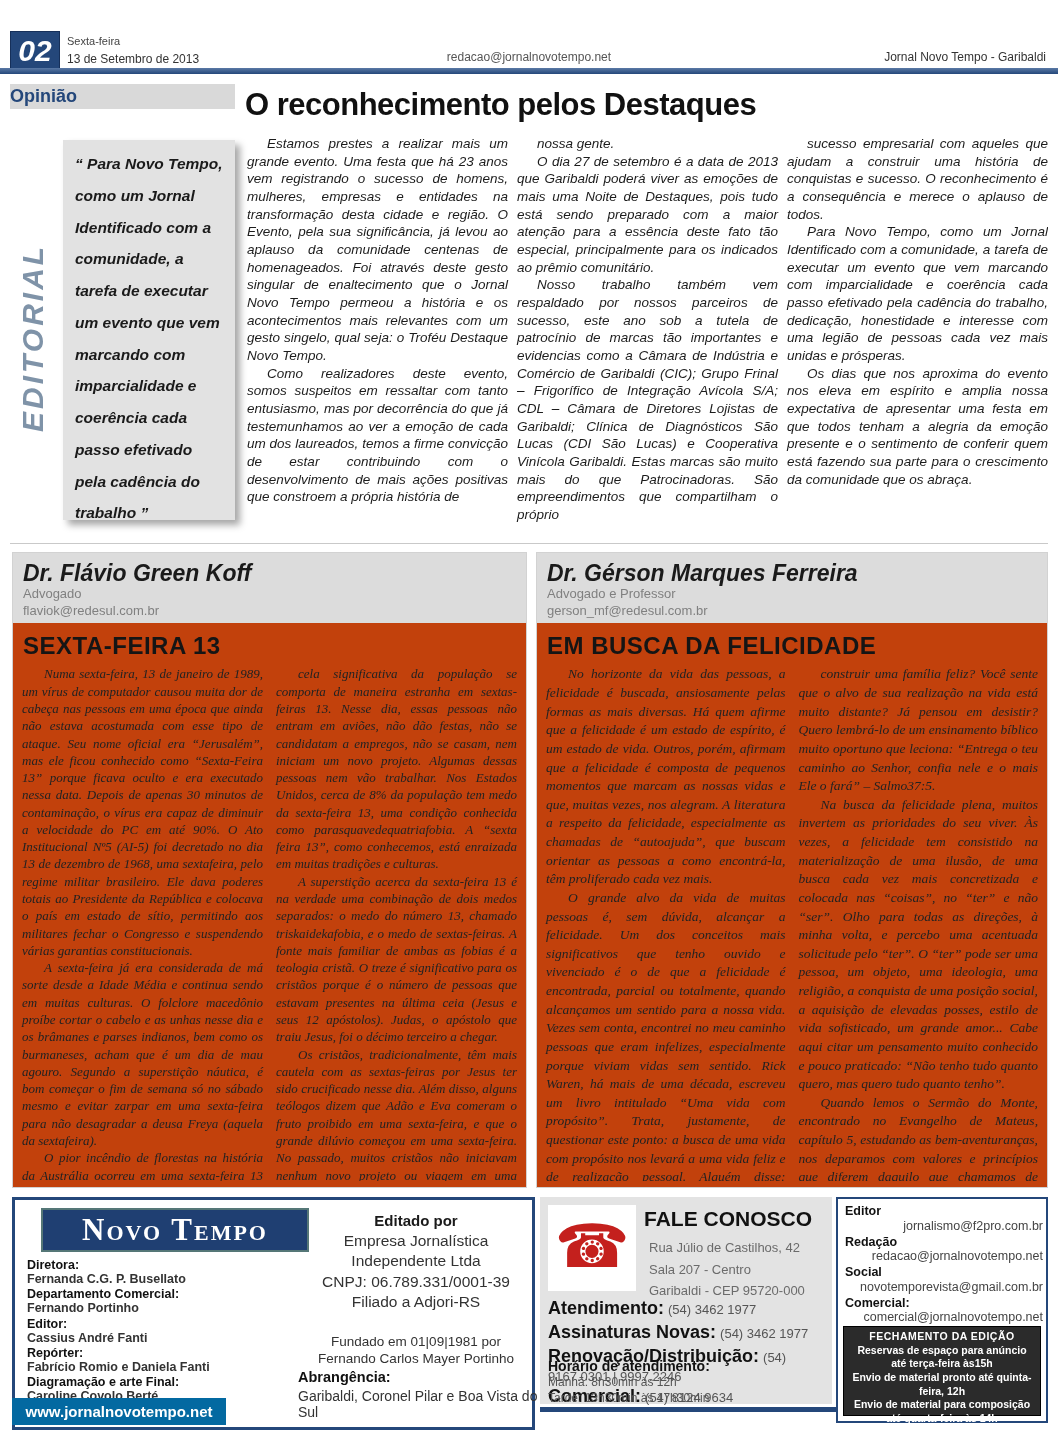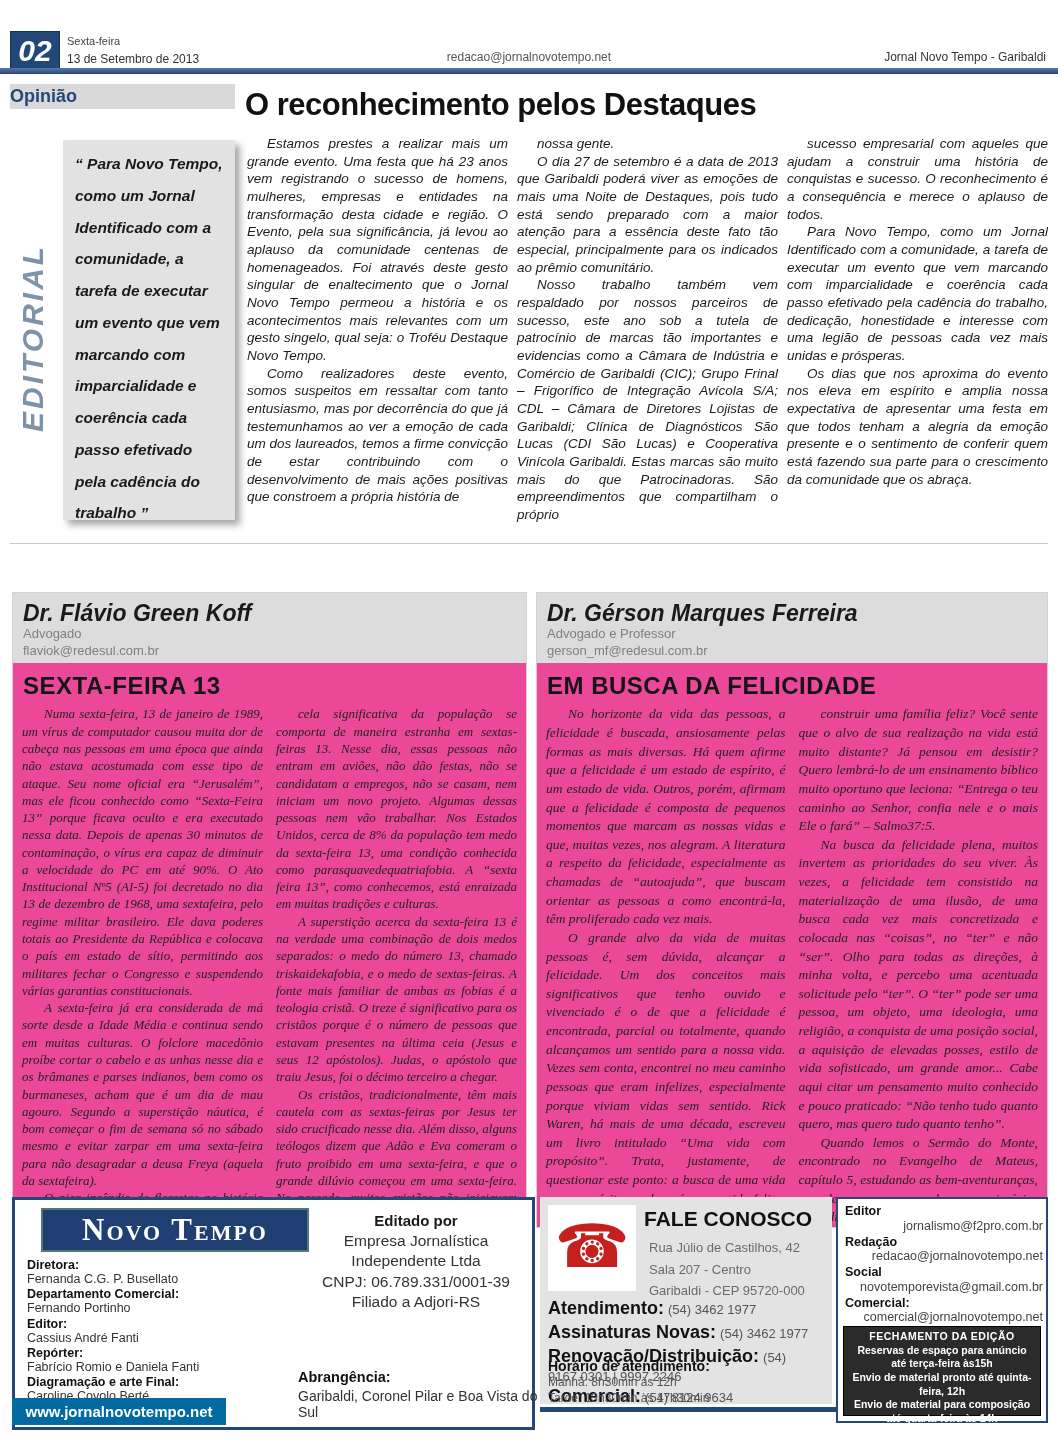--- a/index.html
+++ b/index.html
@@ -22,38 +22,38 @@
   .vertical-label{left:16px;top:432px;transform:rotate(-90deg);transform-origin:0 0;
     font:bold italic 30px "Liberation Sans",sans-serif;font-style:italic;color:#7f93a8;letter-spacing:3px;white-space:nowrap;}
   .quote-box{left:63px;top:140px;width:172px;height:380px;background:#e2e2e2;
     box-shadow:5px 5px 7px rgba(0,0,0,0.35);padding:8px 12px;box-sizing:border-box;
     font:bold italic 15.5px/2.05 "Liberation Sans",sans-serif;color:#1a1a1a;overflow:hidden;}
   .ed-cols{left:247px;top:135px;width:801px;height:392px;display:flex;gap:9px;overflow:hidden;}
   .ed-col{flex:1;}
   .ed-col p{margin:0;font:italic 13.5px/1.31 "Liberation Sans",sans-serif;text-align:justify;text-indent:20px;color:#1c1c1c;}
   .section-divider{left:10px;top:543px;width:1038px;height:1px;background:#c9c9c9;}
   
-  .article{box-sizing:border-box;border:1px solid #d2d2d2;background:#ec4899;margin-top:40px;}
+  .article{box-sizing:border-box;border:1px solid #d2d2d2;background:#c2410c;}
   .art-left{left:12px;top:552px;width:515px;height:636px;}
   .art-right{left:536px;top:552px;width:512px;height:636px;}
   .art-head{background:#dcdcdc;height:70px;padding:7px 10px;box-sizing:border-box;}
   .art-author{font:bold italic 23px/1.15 "Liberation Sans",sans-serif;color:#1a1a1a;margin:0;}
   .art-role,.art-email{font:13px/1.25 "Liberation Sans",sans-serif;color:#808080;margin:0;}
   .art-title{font:bold 24px/1.1 "Liberation Sans",sans-serif;color:#151515;margin:10px 0 6px 10px;letter-spacing:0.5px;}
   .art-body{display:flex;gap:13px;padding:0 9px;height:516px;overflow:hidden;}
   .art-col{flex:1;}
   .art-col p{margin:0;font:italic 13px/1.33 "Liberation Serif",serif;text-align:justify;text-indent:22px;color:#222;}
   .art-right .art-col p{font-size:13.5px;line-height:1.38;}
   
   .foot-left{left:12px;top:1197px;width:523px;height:233px;border:3px solid #24477a;box-sizing:border-box;background:#fff;}
   .logo-box{position:absolute;left:26px;top:8px;width:268px;height:44px;background:#1f3f72;border:2px solid #577;box-sizing:border-box;
     color:#fff;font-family:"Liberation Serif",serif;font-weight:bold;font-size:31px;line-height:40px;text-align:center;
     font-variant:small-caps;letter-spacing:2px;}
   .staff{position:absolute;left:12px;top:58px;width:265px;font-size:12.5px;line-height:1.13;}
-  .staff .pair{margin:0;}
+  .staff .pair{margin:0;font-weight:bold;}
   .staff b{display:block;color:#111;}
   .staff span{display:block;color:#333;margin-bottom:1px;}
   .www-bar{position:absolute;left:-3px;top:198px;width:214px;height:27px;background:#0369a1;
     color:#fff;font:bold 15px/27px "Liberation Sans",sans-serif;text-align:center;}
   .mid-col{position:absolute;left:283px;top:12px;width:236px;text-align:center;}
   .mid-title{font-weight:bold;font-size:15px;margin:0 0 2px 0;}
   .mid-col .lines p{margin:0;font-size:15.5px;line-height:1.32;color:#333;}
   .mid-col .founded p{margin:0;font-size:13.5px;line-height:1.3;color:#333;}
   .coverage{position:absolute;left:283px;top:168px;width:240px;text-align:left;}
   .coverage b{font-size:14.5px;color:#111;}
@@ -186,20 +186,24 @@
   <div class="www-bar">www.jornalnovotempo.net</div>
   <div class="mid-col">
     <p class="mid-title">Editado por</p>
     <div class="lines">
         <p>Empresa Jornalística</p>
         <p>Independente Ltda</p>
         <p>CNPJ: 06.789.331/0001-39</p>
         <p>Filiado a Adjori-RS</p>
       </div>
     <div style="height:20px"></div>
+    <div class="founded">
+        <p>Fundado em 01|09|1981 por</p>
+        <p>Fernando Carlos Mayer Portinho</p>
+      </div>
   </div>
   <div class="coverage">
     <b>Abrangência:</b>
     <span>Garibaldi, Coronel Pilar e Boa Vista do Sul</span>
   </div>
 </div>
 
 <div class="abs fale-box">
   <div class="phone-tile">
     <span class="phone-glyph">☎</span>

